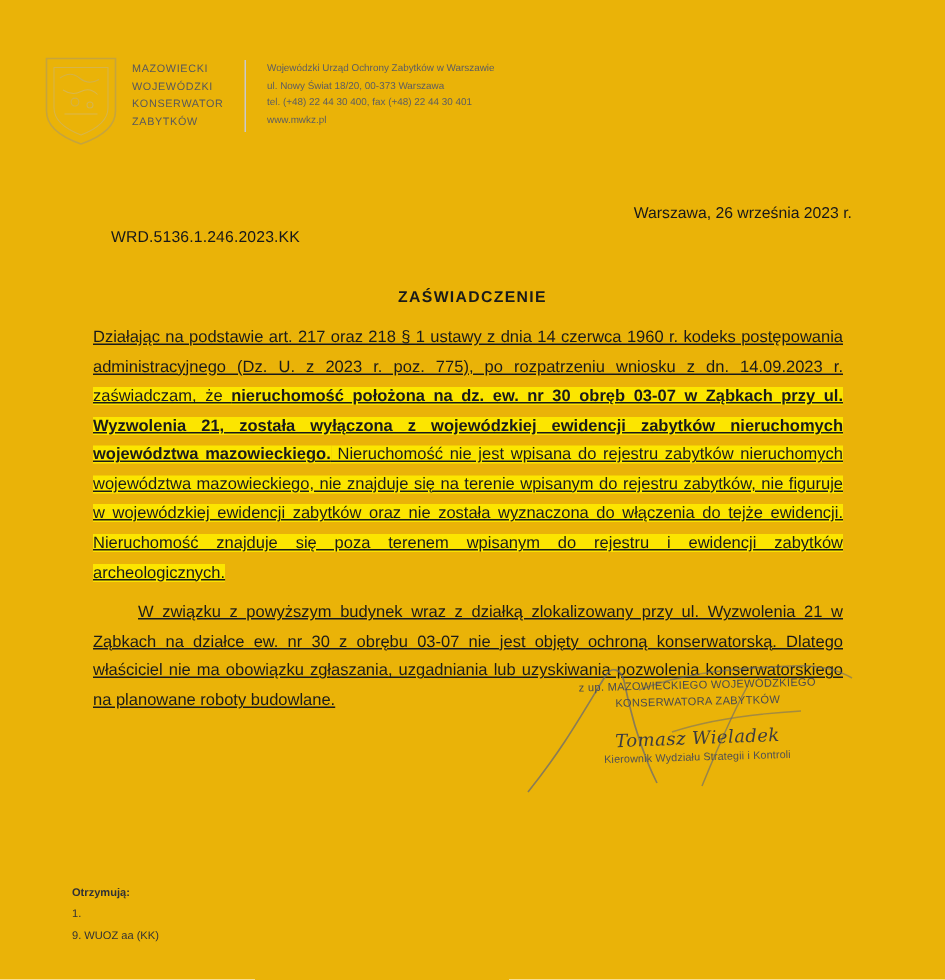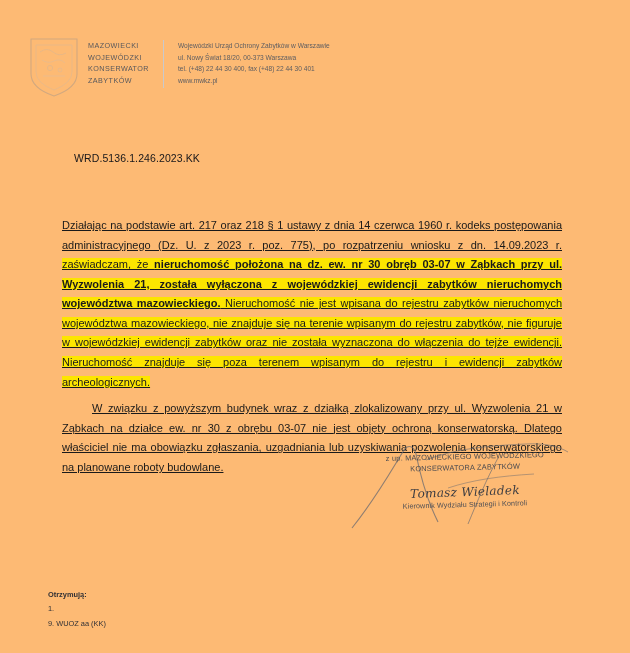--- a/index.html
+++ b/index.html
@@ -11,21 +11,21 @@
     width: 630px;
     height: 653px;
     position: relative;
     font-family: "Liberation Sans", sans-serif;
     color: #1a1a1a;
     overflow: hidden;
   }
   .page {
     position: absolute;
     inset: 0;
-    background: #fdba74;
+    background: #eab308;
   }
 
   
   .letterhead {
     position: absolute;
     left: 28px;
     top: 36px;
     display: flex;
     align-items: flex-start;
   }
@@ -196,22 +196,24 @@
     <div class="vrule"></div>
 
     <div class="contact">
       <div>Wojewódzki Urząd Ochrony Zabytków w Warszawie</div>
       <div>ul. Nowy Świat 18/20, 00-373 Warszawa</div>
       <div>tel. (+48) 22 44 30 400, fax (+48) 22 44 30 401</div>
       <div>www.mwkz.pl</div>
     </div>
   </div>
 
+  <div class="date-line">Warszawa, 26 września 2023 r.</div>
   <div class="ref-line">WRD.5136.1.246.2023.KK</div>
 
+  <div class="doc-title">ZAŚWIADCZENIE</div>
 
   <div class="body-text">
     <p><span>Działając na podstawie art. 217 oraz 218 § 1 ustawy z dnia 14 czerwca 1960 r. kodeks postępowania administracyjnego (Dz. U. z 2023 r. poz. 775), po rozpatrzeniu wniosku z dn. 14.09.2023 r. </span><span class="hl">zaświadczam, że </span><span class="hl-b">nieruchomość położona na dz. ew. nr 30 obręb 03-07 w Ząbkach przy ul. Wyzwolenia 21, została wyłączona z wojewódzkiej ewidencji zabytków nieruchomych województwa mazowieckiego.</span><span class="hl"> Nieruchomość nie jest wpisana do rejestru zabytków nieruchomych województwa mazowieckiego, nie znajduje się na terenie wpisanym do rejestru zabytków, nie figuruje w wojewódzkiej ewidencji zabytków oraz nie została wyznaczona do włączenia do tejże ewidencji. Nieruchomość znajduje się poza terenem wpisanym do rejestru i ewidencji zabytków archeologicznych.</span></p>
 
     <p class="indent">W związku z powyższym budynek wraz z działką zlokalizowany przy ul. Wyzwolenia 21 w Ząbkach na działce ew. nr 30 z obrębu 03-07 nie jest objęty ochroną konserwatorską. Dlatego właściciel nie ma obowiązku zgłaszania, uzgadniania lub uzyskiwania pozwolenia konserwatorskiego na planowane roboty budowlane.</p>
   </div>
 
   <svg class="scribble" viewBox="0 0 260 90" aria-hidden="true">
     <path d="M22 88 C46 58, 58 36, 74 10 C78 4, 84 6, 86 14 C90 34, 96 58, 108 82" fill="none" stroke="#6a6a70" stroke-width="1.1" opacity="0.75"></path>
     <path d="M96 20 C122 10, 150 6, 196 4 C214 3, 228 6, 238 12" fill="none" stroke="#6a6a70" stroke-width="1" opacity="0.6"></path>

